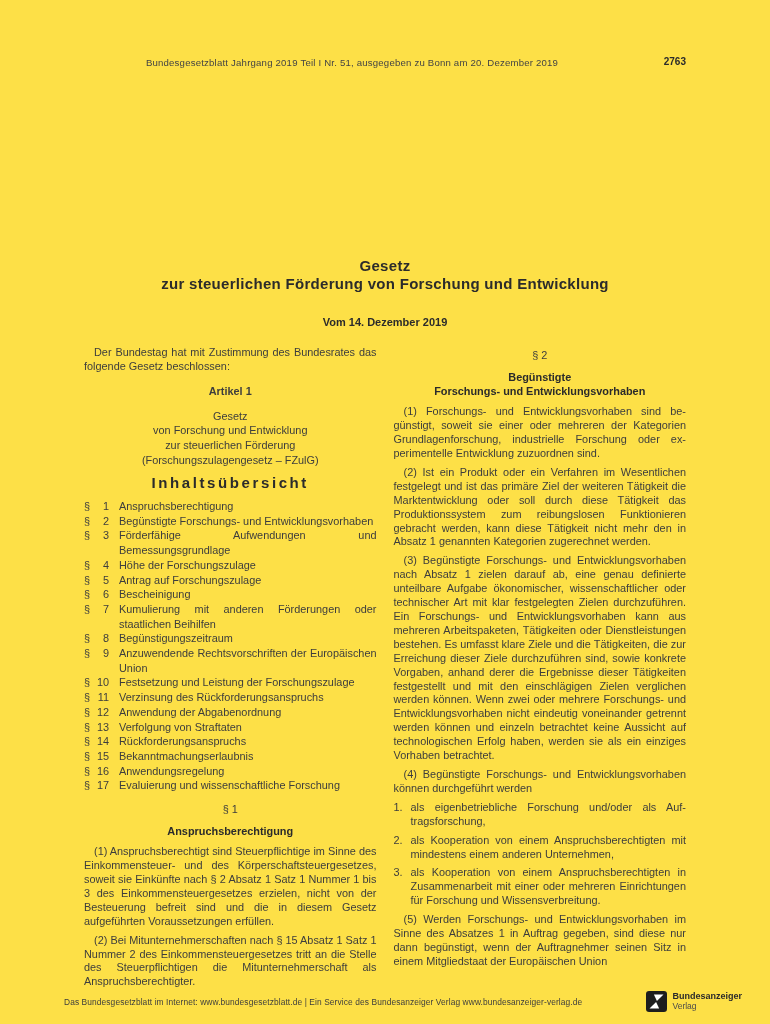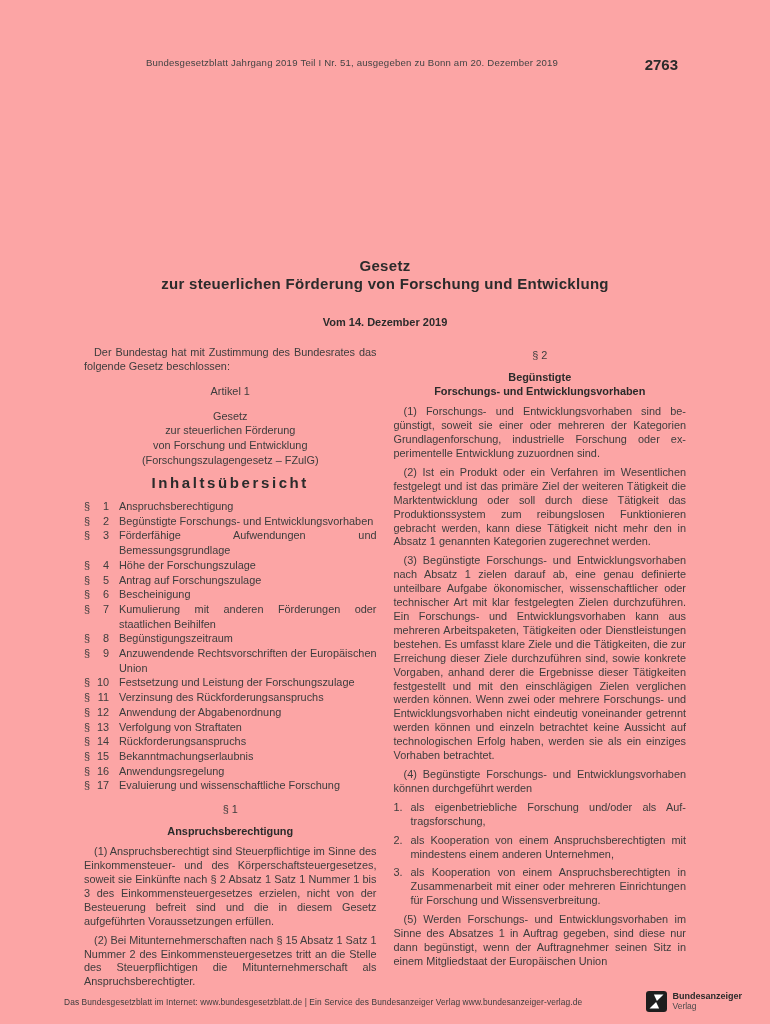--- a/index.html
+++ b/index.html
@@ -2,39 +2,39 @@
 <html lang="de"><head>
 <meta charset="utf-8">
 <style>
   html, body { margin: 0; padding: 0; background: #ffffff; }
   body {
     width: 770px; height: 1024px;
     font-family: "Liberation Sans", "DejaVu Sans", sans-serif;
     color: #3d3d3d;
     -webkit-font-smoothing: antialiased;
   }
-  .page { position: relative; width: 770px; height: 1024px; overflow: hidden; background: #fca5a5; }
+  .page { position: relative; width: 770px; height: 1024px; overflow: hidden; background: #fde047; }
 
   
   .header { position: absolute; top: 57px; left: 84px; width: 602px; font-size: 9.6px; color: #444; }
   .header-text { position: absolute; left: 0; right: 66px; text-align: center; letter-spacing: 0.2px; }
-  .header-page-num { position: absolute; right: 8px; top: -1px; font-weight: bold; font-size: 15px; color: #2b2b2b; }
+  .header-page-num { position: absolute; right: 0; top: -1px; font-weight: bold; font-size: 10px; color: #2b2b2b; }
 
   
   .title-block { position: absolute; top: 257px; left: 0; width: 770px; text-align: center; }
   .law-title-line { font-size: 15px; font-weight: bold; color: #2b2b2b; line-height: 17.5px; letter-spacing: 0.3px; }
   .date-line { margin-top: 24px; font-size: 11px; font-weight: bold; color: #2b2b2b; }
 
   
   .columns { position: absolute; top: 346px; left: 84px; width: 602px; display: flex; gap: 17px; }
   .col { width: 292.5px; font-size: 10.9px; line-height: 13.9px; text-align: justify; hyphens: manual; }
   .col p { margin: 0 0 5px 0; text-indent: 10px; }
   .center { text-align: center; text-indent: 0; }
 
-  .article-head { margin-top: 11px; margin-bottom: 10px; }
+  .article-head { margin-top: 11px; margin-bottom: 10px; font-weight: bold; }
   .article-title div { line-height: 14.6px; }
   .toc-heading { margin-top: 9px; margin-bottom: 9px; font-weight: bold; letter-spacing: 2.6px; color: #2b2b2b; font-size: 15px; }
 
   .toc-row { display: flex; align-items: flex-start; line-height: 14.7px; }
   .toc-sign { width: 12px; flex: none; }
   .toc-num { width: 13px; flex: none; text-align: right; }
   .toc-label { flex: 1; padding-left: 10px; text-align: justify; }
 
   .sec-num { margin-top: 10px; margin-bottom: 7px; }
   .sec-title { font-weight: bold; color: #2b2b2b; margin-bottom: 7px; line-height: 14.2px; }
@@ -74,23 +74,23 @@
 
     <div class="col">
       <p>Der Bundestag hat mit Zustimmung des Bundesrates das folgende Gesetz beschlossen:</p>
 
       <div class="center article-head">Artikel 1</div>
 
       <div class="center article-title">
 
           <div>Gesetz</div>
 
+          <div>von Forschung und Entwicklung</div>
+
           <div>zur steuerlichen Förderung</div>
-
-          <div>von Forschung und Entwicklung</div>
 
           <div>(Forschungszulagengesetz – FZulG)</div>
         </div>
 
       <div class="center toc-heading">Inhaltsübersicht</div>
 
       <div class="toc">
 
           <div class="toc-row">
             <span class="toc-sign">§</span>

